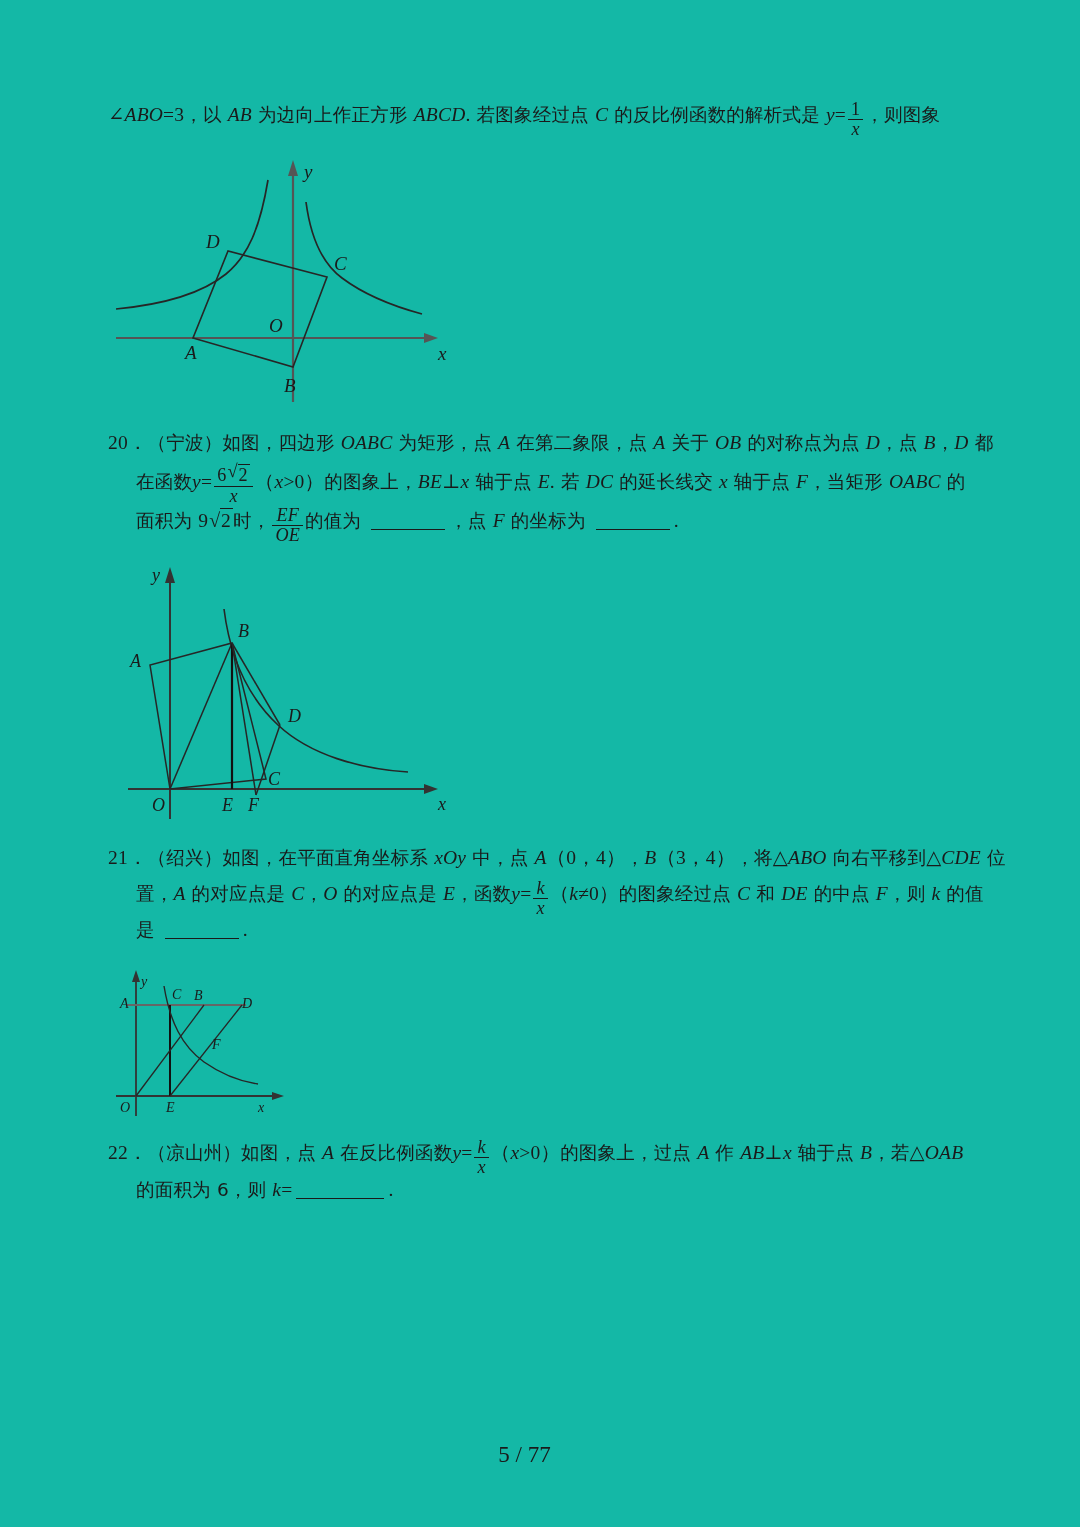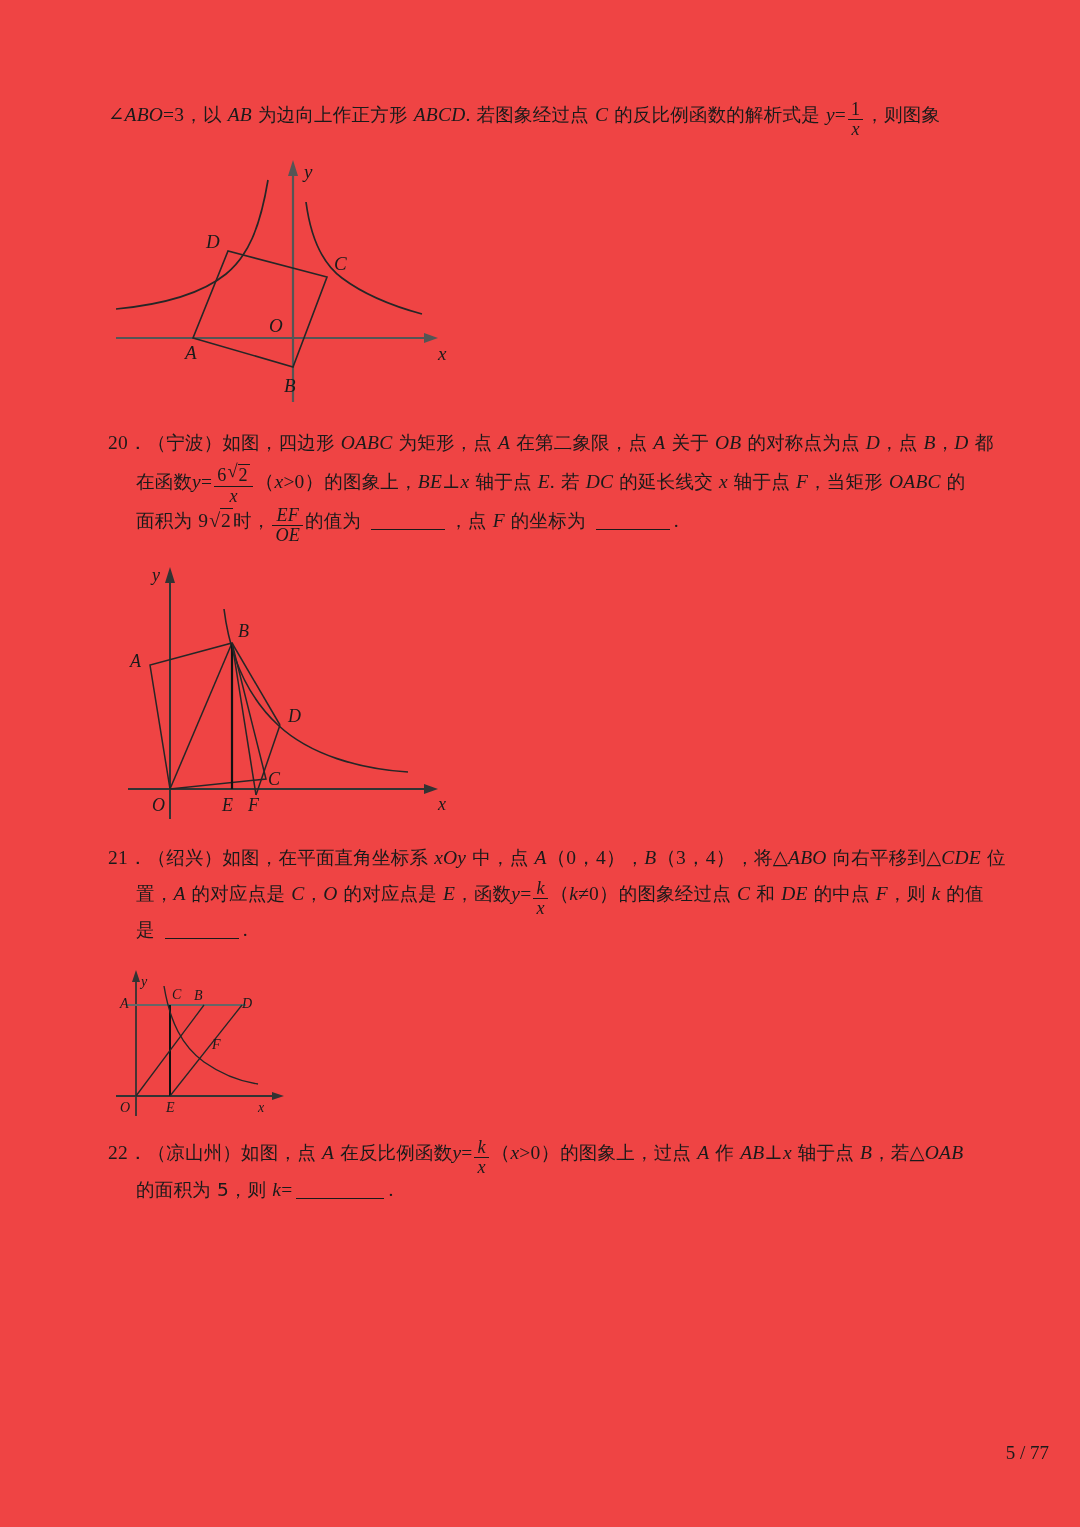--- a/index.html
+++ b/index.html
@@ -9,21 +9,21 @@
   }
   body {
     font-family: "Liberation Serif", "DejaVu Serif", serif;
     color: #1a1a1a;
   }
   #page {
     position: relative;
     width: 1080px;
     height: 1527px;
     margin: 0 auto;
-    background: #ef4444;
+    background: #14b8a6;
     overflow: hidden;
   }
   .content {
     position: absolute;
     left: 108px;
     top: 96px;
     width: 872px;
   }
   .qline {
     font-size: 19.5px;
@@ -102,22 +102,22 @@
     position: relative;
   }
   .figure {
     display: block;
   }
   .pagefoot {
     position: absolute;
     left: 0;
     top: 1442px;
     width: 1049px;
-    text-align: right;
-    font-size: 19px;
+    text-align: center;
+    font-size: 23px;
     font-family: "Liberation Serif", serif;
     color: #1a1a1a;
   }
   svg text {
     font-family: "Liberation Serif", "DejaVu Serif", serif;
     font-style: italic;
     fill: #1a1a1a;
   }
 </style>
 </head>
@@ -245,20 +245,20 @@
         <text x="150" y="148" font-size="14">x</text>
         <text x="33" y="22" font-size="14">y</text>
       </svg>
     </div>
 
     <div class="pline" style="margin-top:1px;">
       <div class="qline">
         <span class="num">22．</span><span class="cn">（凉山州）如图，点 </span><span class="it">A</span><span class="cn"> 在反比例函数</span><span class="it">y</span><span class="num">=</span><span class="frac"><span class="nu it">k</span><span class="de it">x</span></span><span class="num">（</span><span class="it">x</span><span class="num">&gt;0）</span><span class="cn">的图象上，过点 </span><span class="it">A</span><span class="cn"> 作 </span><span class="it">AB</span><span class="num">⊥</span><span class="it">x</span><span class="cn"> 轴于点 </span><span class="it">B</span><span class="cn">，若</span><span class="num">△</span><span class="it">OAB</span>
       </div>
       <div class="qline indent">
-        <span class="cn">的面积为 5，则 </span><span class="it">k</span><span class="num">=</span><span class="blank wide"></span><span class="num">.</span>
+        <span class="cn">的面积为 6，则 </span><span class="it">k</span><span class="num">=</span><span class="blank wide"></span><span class="num">.</span>
       </div>
     </div>
 
   </div>
 
   <div class="pagefoot">5 / 77</div>
 </div>
 
 </body></html>

